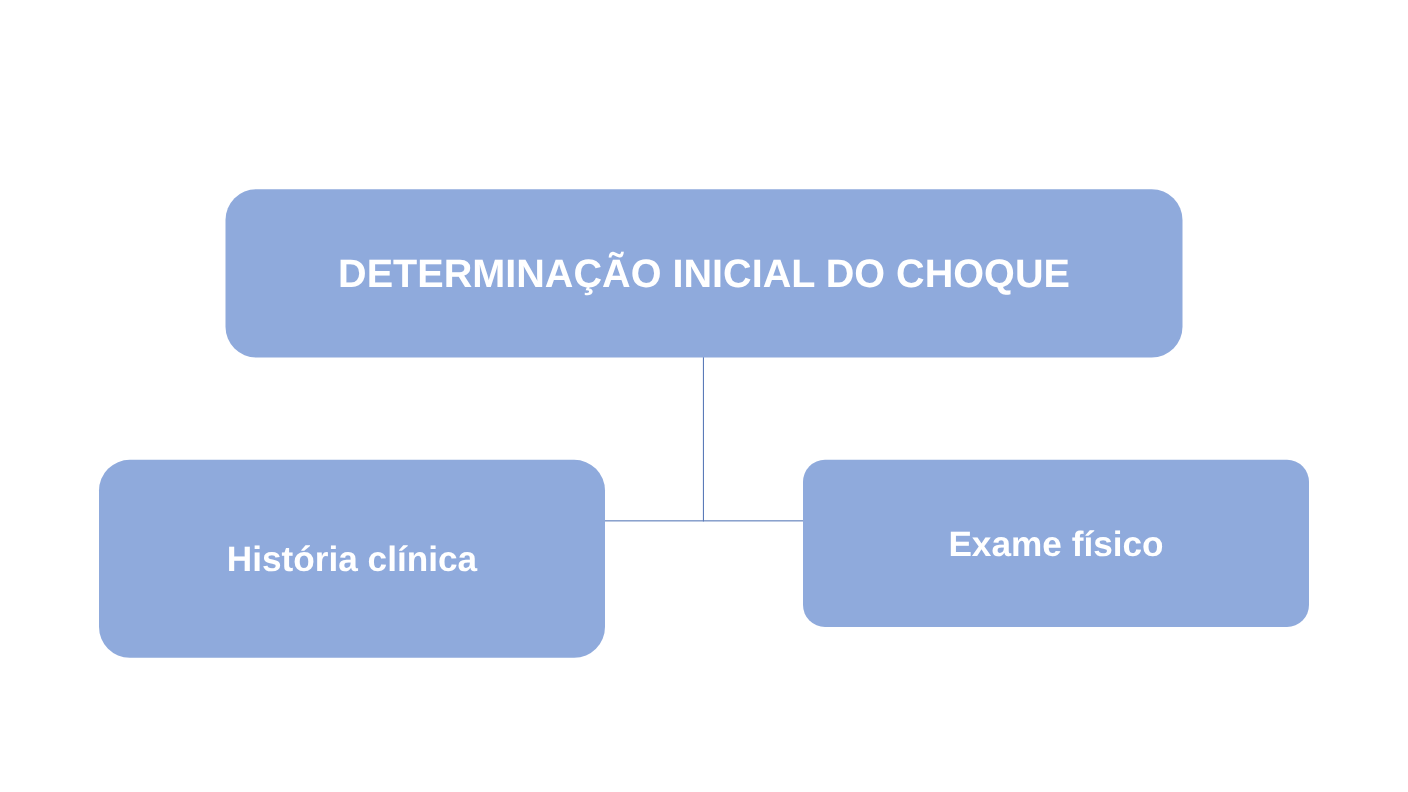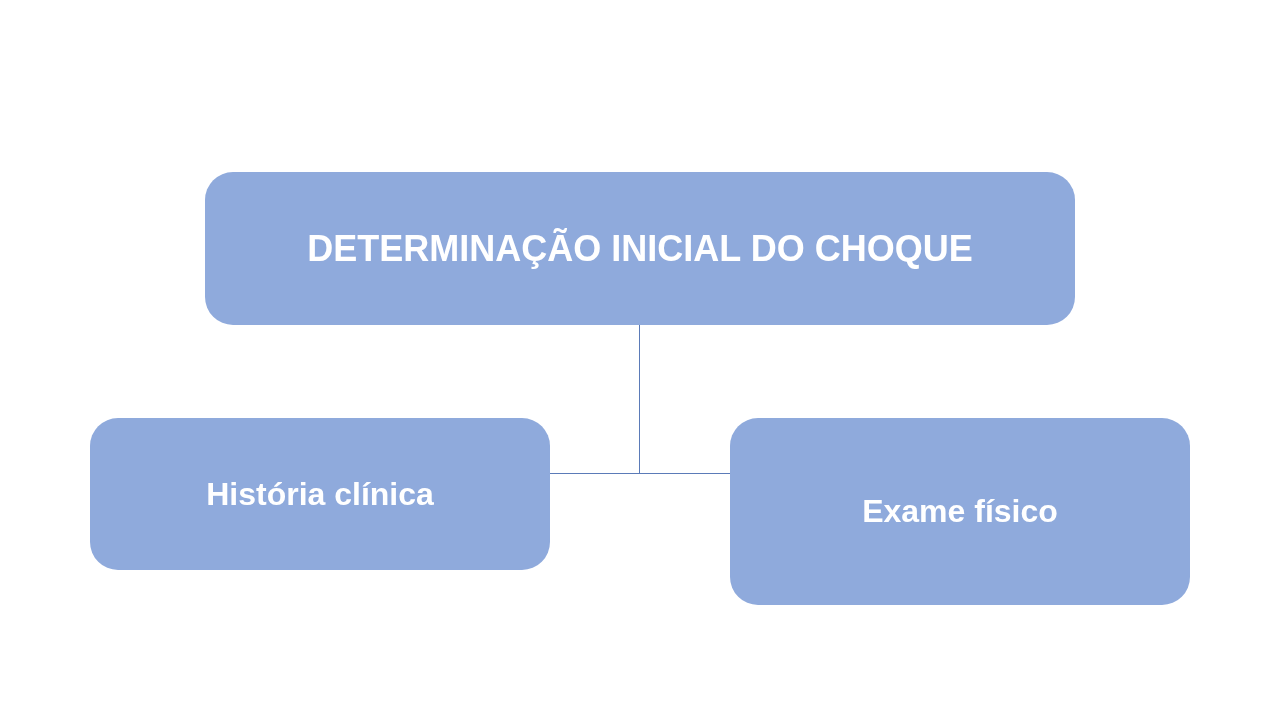--- a/index.html
+++ b/index.html
@@ -33,29 +33,30 @@
     left: 205px;
     top: 152px;
     width: 870px;
     height: 153px;
     font-size: 36px;
   }
   .node-child-left {
     left: 90px;
     top: 398px;
     width: 460px;
-    height: 152px;
+    height: 180px;
     font-size: 32px;
   }
   .node-child-right {
     left: 730px;
     top: 398px;
     width: 460px;
-    height: 187px;
+    height: 152px;
     font-size: 32px;
+    border-radius: 20px;
   }
   .connector {
     position: absolute;
     background: var(--connector, #5B7BB8);
   }
   .connector-vertical {
     left: 639px;
     top: 305px;
     width: 1px;
     height: 169px;

